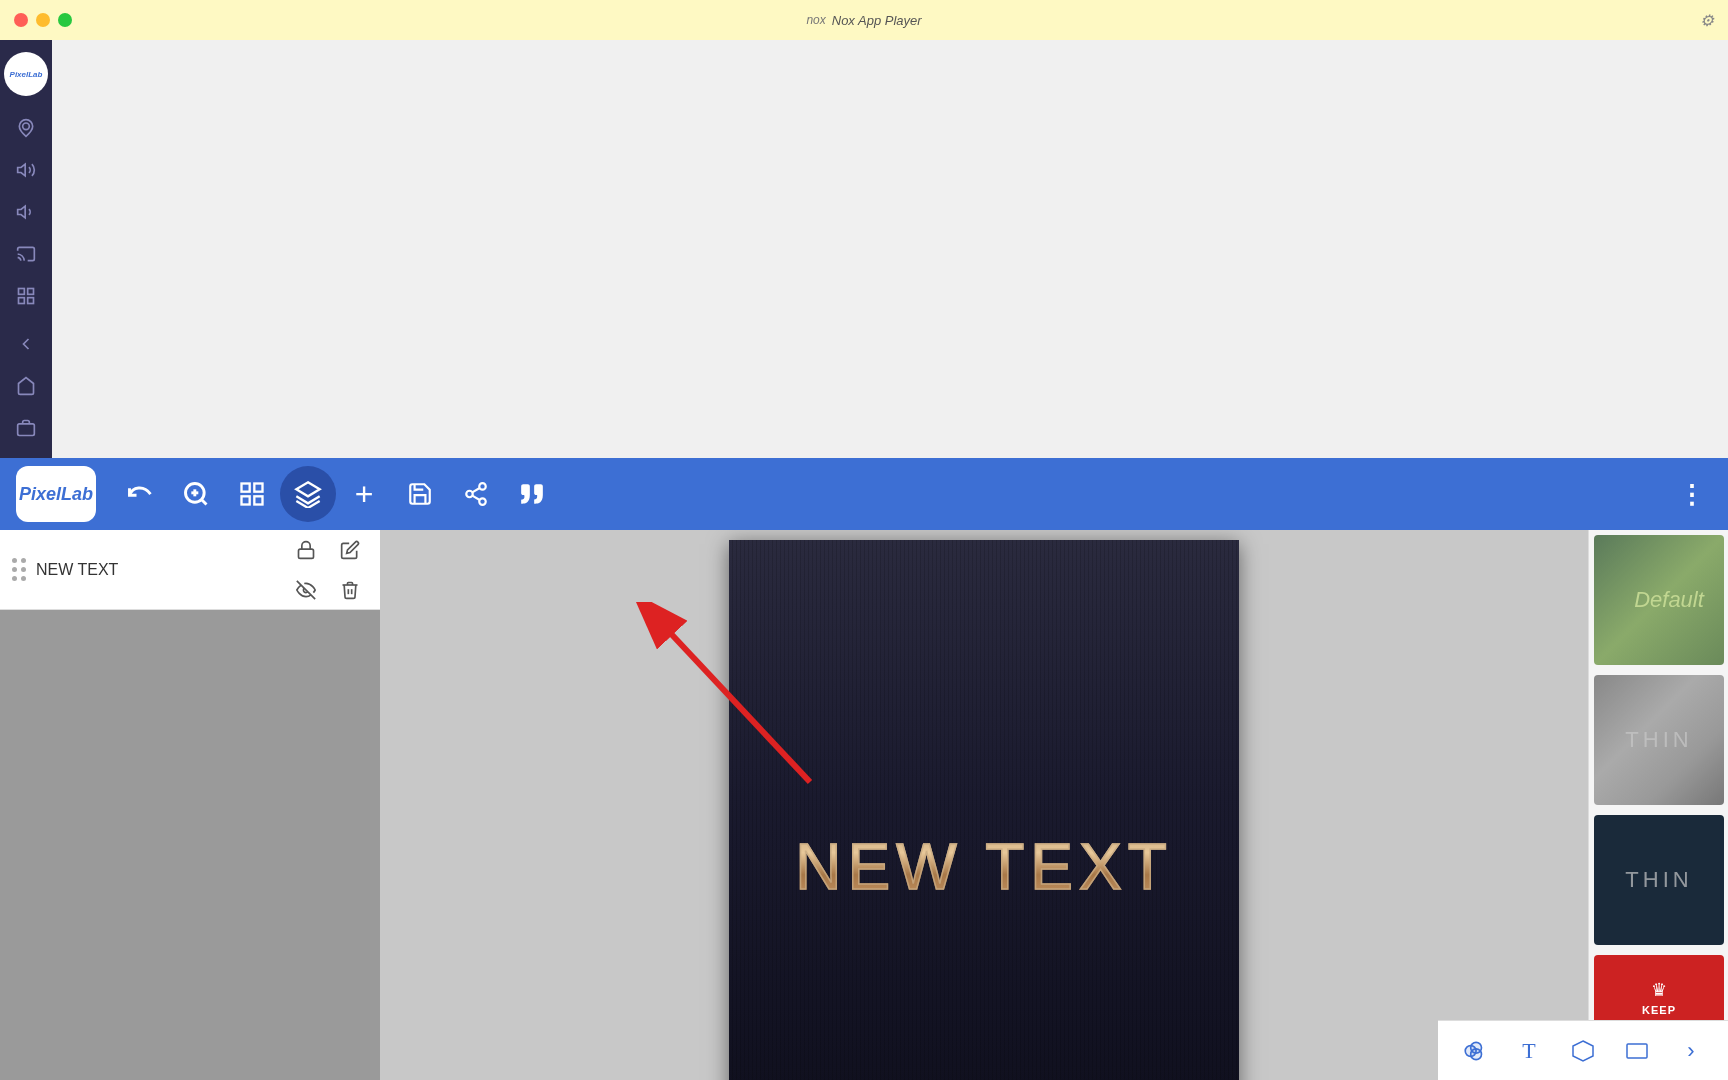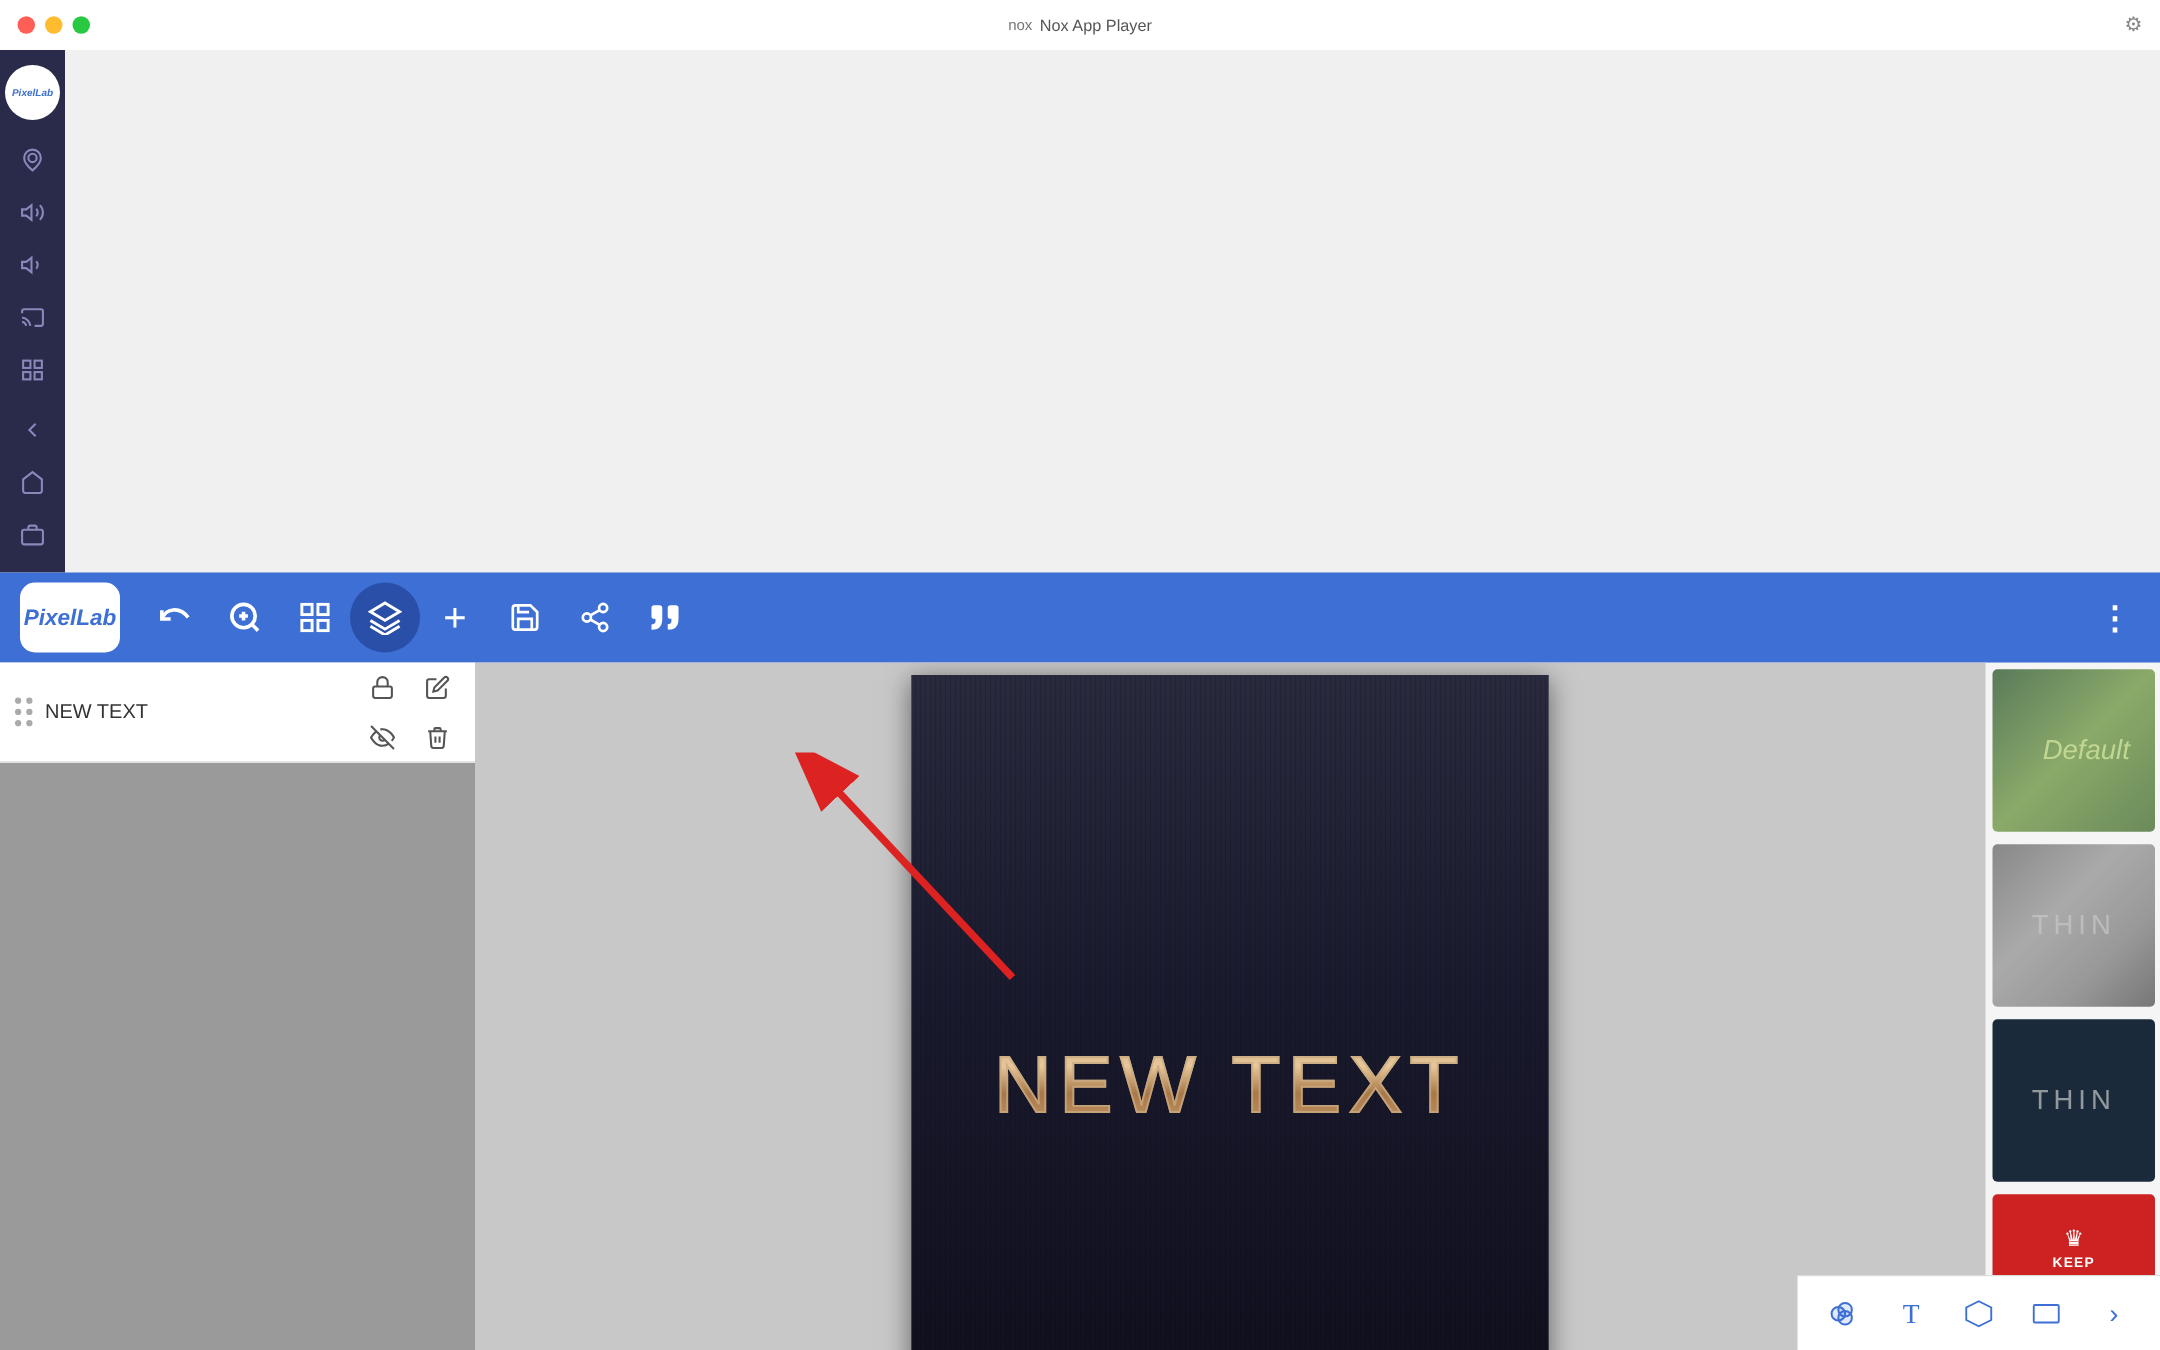--- a/index.html
+++ b/index.html
@@ -8,25 +8,26 @@
       height: 1080px;
       overflow: hidden;
       background: #1a1a2e;
       font-family: -apple-system, BlinkMacSystemFont, 'Helvetica Neue', sans-serif;
     }
 
     
     .title-bar {
       width: 100%;
       height: 40px;
-      background: #ffffff;
+      background: #fef9c3;
       display: flex;
       align-items: center;
       justify-content: center;
       position: relative;
+      font-style: italic;
     }
     .title-bar-buttons {
       position: absolute;
       left: 14px;
       display: flex;
       gap: 8px;
       align-items: center;
     }
     .tb-btn {
       width: 14px;

